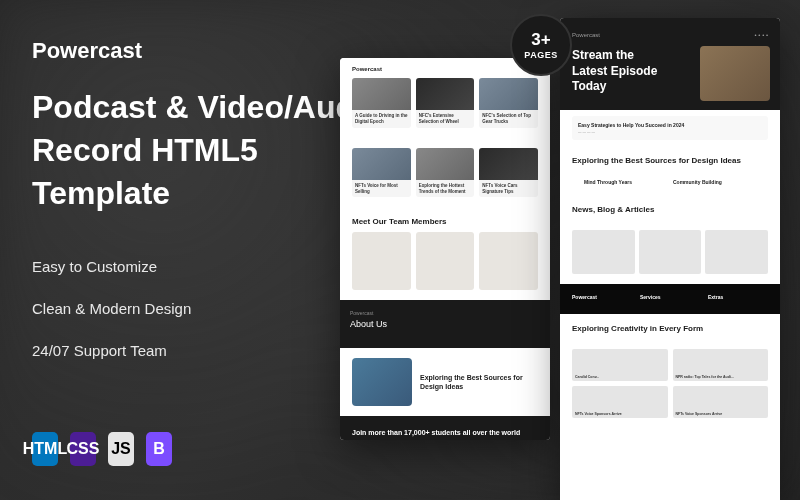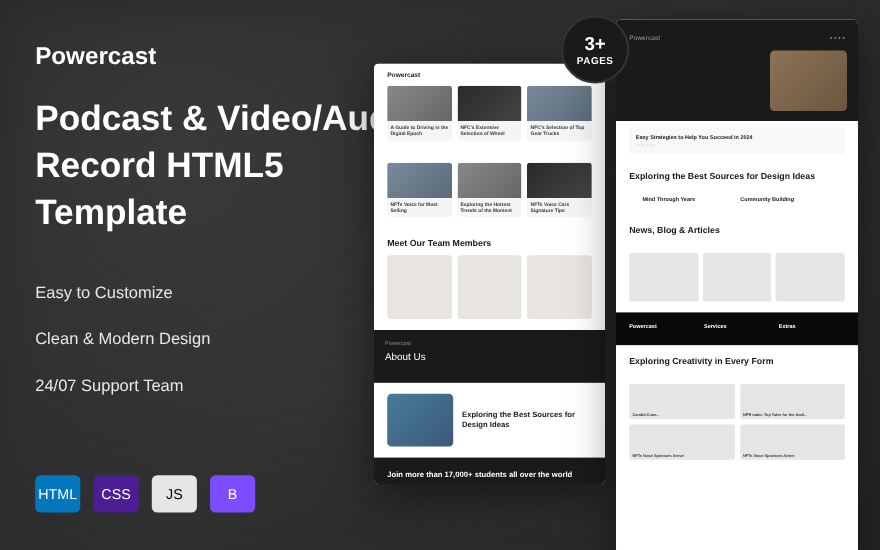--- a/index.html
+++ b/index.html
@@ -4,21 +4,21 @@
 <style>
 *{margin:0;padding:0;box-sizing:border-box;font-family:Arial,sans-serif}
 body{width:800px;height:500px;overflow:hidden;position:relative}
 .bg{position:absolute;inset:0;background:linear-gradient(135deg,#282828 0%,#2f2f2f 50%,#242424 100%)}
 .bg::before{content:'';position:absolute;inset:0;background:radial-gradient(circle at 20% 30%,rgba(80,80,80,0.4) 0%,transparent 50%),radial-gradient(circle at 80% 70%,rgba(60,60,60,0.3) 0%,transparent 50%);filter:blur(20px)}
 .content{position:relative;z-index:2;padding:38px 32px;color:#fff}
 .logo{font-size:22px;font-weight:600;margin-bottom:22px}
 .headline{font-size:32px;font-weight:700;line-height:1.35;margin-bottom:30px;max-width:360px}
 .features{font-size:15px;line-height:2.8;color:#e8e8e8}
 .tech-icons{position:absolute;bottom:34px;left:32px;display:flex;gap:12px}
-.ico{width:41px;height:34px;border-radius:5px;display:flex;align-items:center;justify-content:center;font-size:13px;font-weight:400;color:#fff}
+.ico{width:26px;height:34px;border-radius:5px;display:flex;align-items:center;justify-content:center;font-size:16px;font-weight:700;color:#fff}
 .ico-html{background:#0277bd}
 .ico-css{background:#4c1d95}
 .ico-js{background:#e5e5e5;color:#000}
 .ico-bs{background:#7c4dff}
 .previews{position:absolute;right:20px;top:18px;width:440px;height:470px;z-index:3}
 .badge{position:absolute;top:-4px;left:170px;width:62px;height:62px;border-radius:50%;background:#1a1a1a;color:#fff;display:flex;flex-direction:column;align-items:center;justify-content:center;font-weight:700;z-index:10;border:2px solid #333}
 .badge-num{font-size:17px}
 .badge-txt{font-size:9px;letter-spacing:0.5px}
 .preview{position:absolute;background:#fff;border-radius:4px;overflow:hidden;box-shadow:0 10px 40px rgba(0,0,0,0.5)}
 .p-left{left:0;top:40px;width:210px;height:382px}
@@ -155,20 +155,21 @@
       <div class="t">Join more than 17,000+ students all over the world</div>
     </div>
   </div>
 
   <div class="preview p-right">
     <div class="hero-dark">
       <div class="nav">
           <span>Powercast</span>
           <span>• • • •</span>
         </div>
+      <div class="title">Stream the Latest Episode Today</div>
       <div class="hero-img"></div>
     </div>
     <div class="side-card">
       <div class="st">Easy Strategies to Help You Succeed in 2024</div>
       <div class="ss">— — — —</div>
     </div>
     <div class="section">
       <div class="sec-title">Exploring the Best Sources for Design Ideas</div>
       <div class="feat-row">
         <div class="feat-item">

